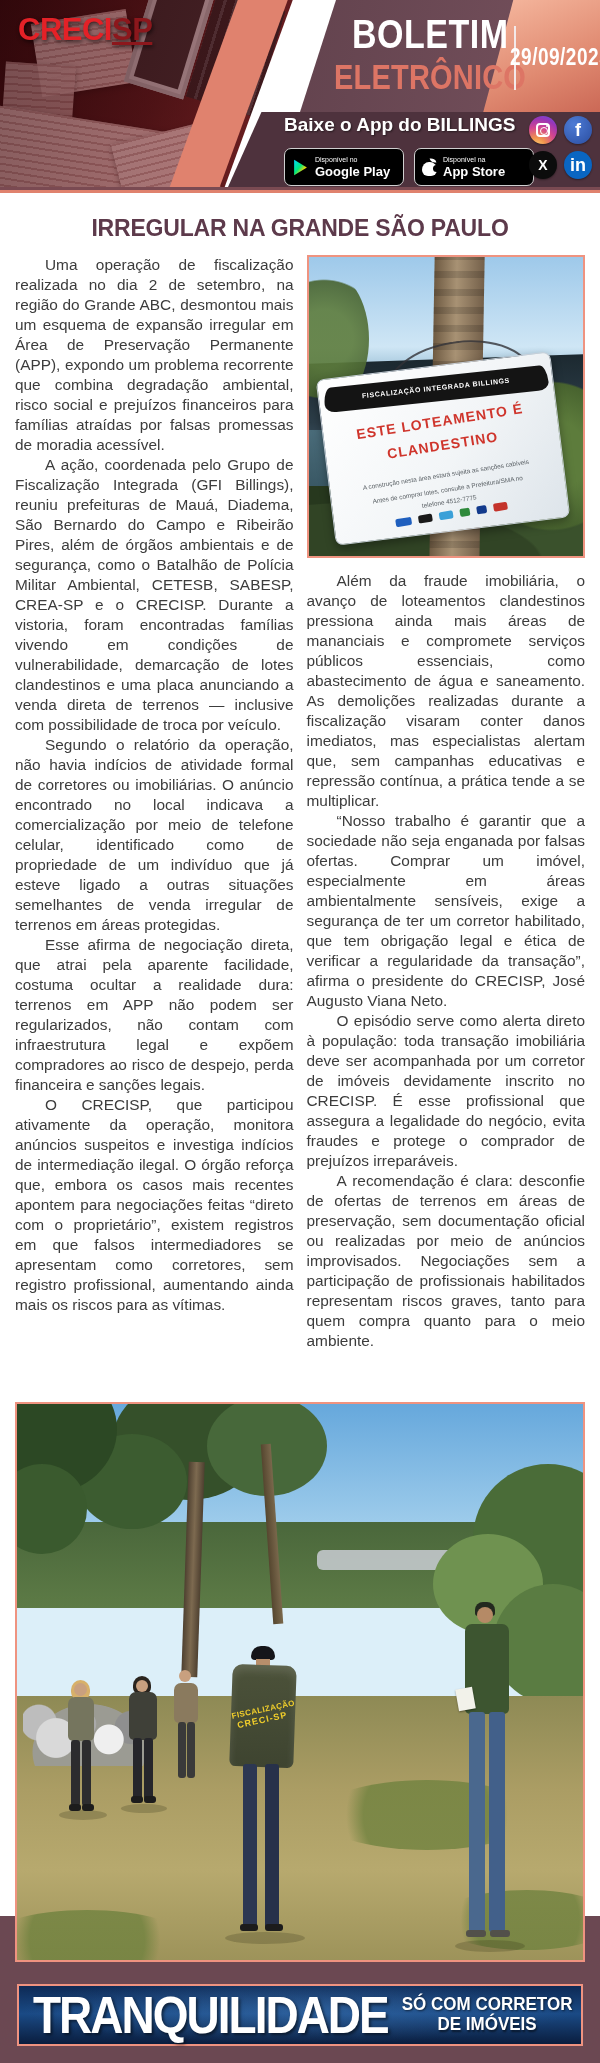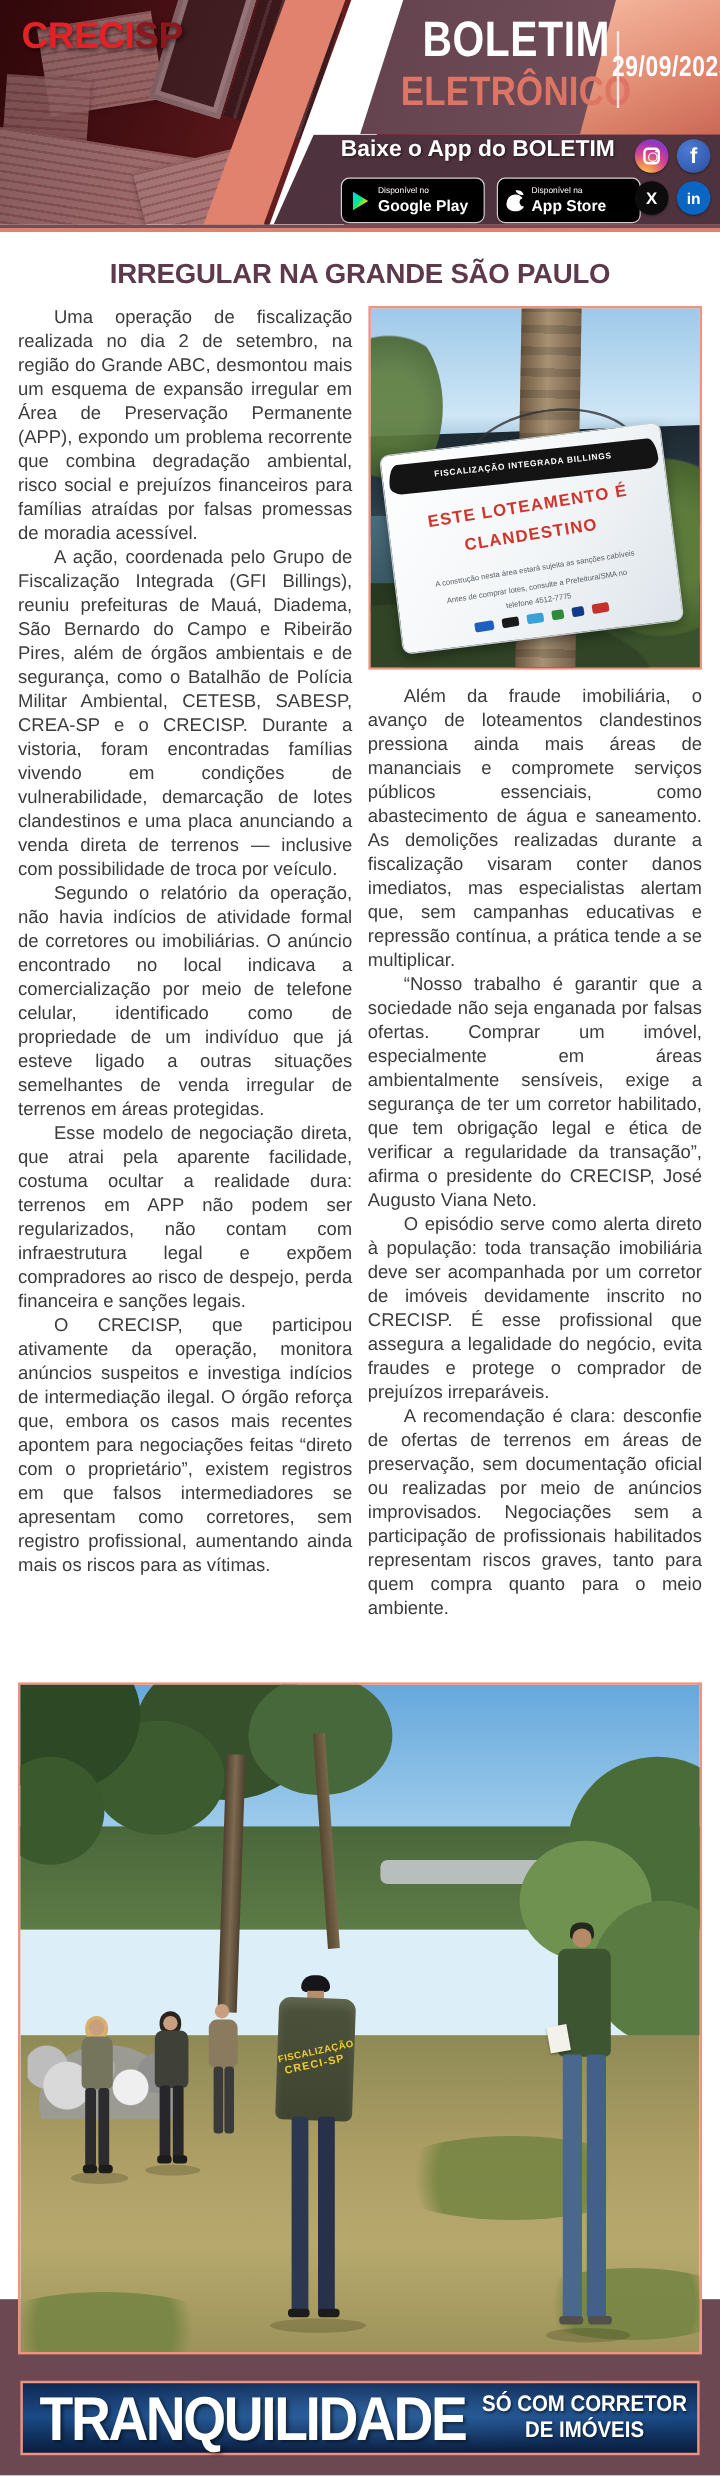--- a/index.html
+++ b/index.html
@@ -29,21 +29,21 @@
   .laptop { position:absolute; left:138px; top:-14px; width:138px; height:118px; transform:rotate(17deg); }
   .lap-screen { position:absolute; left:0; top:0; width:62px; height:118px; background:#c9ced2; border:4px solid #aeb4b8; }
   .lap-screen::after { content:""; position:absolute; inset:4px; background:#23272b; }
   .lap-keys { position:absolute; left:64px; top:4px; width:70px; height:110px; background:
       repeating-linear-gradient(90deg,#16191c 0 8px,#3a4045 8px 11px),
       repeating-linear-gradient(180deg,#16191c 0 9px,#3a4045 9px 12px), #22262a; }
   .hero-tint { position:absolute; inset:0;
     background:linear-gradient(108deg, rgba(60,8,12,.62), rgba(140,35,38,.38) 55%, rgba(215,110,100,.22)); }
   .logo { position:absolute; left:18px; top:12px; font-size:31px; font-weight:900; letter-spacing:-.5px;
     text-shadow:1px 2px 4px rgba(0,0,0,.65); }
-  .logo-creci { color:#e32127; } .logo-sp { color:#8c171c; }
+  .logo-creci { color:#e32127; } .logo-sp { color:#8c171c;text-decoration:underline; }
 
   .stripe { position:absolute; top:-12px; height:215px; }
   .stripe-salmon { left:203px; width:50px; background:#e0826e; transform:skewX(-20deg); }
   .stripe-white  { left:258px; width:62px; background:#ffffff; transform:skewX(-20deg); }
 
   .title-panel { position:absolute; left:300px; top:0; width:300px; height:112px;
     background:linear-gradient(100deg,#63434e,#76515d); clip-path:polygon(12% 0,100% 0,100% 100%,0 100%); }
   .date-band { position:absolute; right:-18px; top:-4px; width:120px; height:122px;
     background:linear-gradient(155deg,#f4b59c 0%,#e08a71 55%,#c96553 100%); transform:skewX(-15deg); }
   .t1 { position:absolute; left:52px; top:10px; font-size:34px; font-weight:900; color:#ffffff;
@@ -73,21 +73,21 @@
   .socials { position:absolute; right:8px; top:4px; display:grid; grid-template-columns:28px 28px;
     grid-auto-rows:28px; gap:7px; }
   .soc { width:28px; height:28px; border-radius:50%; display:flex; align-items:center; justify-content:center;
     color:#fff; font-weight:800; box-shadow:0 1px 2px rgba(0,0,0,.4); }
   .soc.ig { background:radial-gradient(circle at 28% 110%, #ffd676 0%, #f0944d 24%, #d4468f 52%, #9b36b5 76%, #5b4ff0 100%); }
   .cam { position:relative; width:14px; height:14px; border:2px solid #fff; border-radius:4px; }
   .cam::before { content:""; position:absolute; left:2px; top:2px; width:6px; height:6px; border:1.5px solid #fff; border-radius:50%; }
   .cam::after { content:""; position:absolute; right:0; top:0; width:2px; height:2px; background:#fff; border-radius:50%; }
   .soc.fb { background:radial-gradient(circle at 35% 30%, #4d7bd6, #2b4ea0); font-size:18px; }
   .soc.xx { background:#0c0c0c; font-size:14px; }
-  .soc.li { background:#0a66c2; font-size:13px; }
+  .soc.li { background:#0a66c2; font-size:18px; }
 
   .header-rule { height:8px; background:linear-gradient(180deg,#7a4a52 0 3px,#e0826e 3px 6px,#ffffff 6px); }
 
   
   .headline { margin:20px 24px 0; text-align:center; font-size:23px; line-height:27px;
     font-weight:900; color:#5d3a4b; letter-spacing:-.2px; }
 
   
   .columns { display:flex; gap:13px; padding:0 15px; margin-top:13px; height:1112px; overflow:hidden; }
   .col { width:279px; font-size:15.4px; line-height:20px; text-align:justify; color:#3c3c3c; }
@@ -207,21 +207,21 @@
 
     <div class="title-panel">
       <div class="date-band"></div>
       <div class="t1">BOLETIM</div>
       <div class="t2">ELETRÔNICO</div>
       <div class="vdiv"></div>
       <div class="date">29/09/2025</div>
     </div>
 
     <div class="app-band">
-      <div class="app-label">Baixe o App do BOLETIM</div>
+      <div class="app-label">Baixe o App do BILLINGS</div>
 
       <div class="badge badge-google">
         <svg width="17" height="19" viewBox="0 0 24 24">
           <defs>
             <linearGradient id="gp" x1="0" y1="0" x2="1" y2="1">
               <stop offset="0" stop-color="#00d8ff"></stop>
                 <stop offset=".45" stop-color="#00e97d"></stop>
               <stop offset=".72" stop-color="#ffd500"></stop>
                 <stop offset="1" stop-color="#ff3a44"></stop>
             </linearGradient>
@@ -264,21 +264,21 @@
 
   <div class="headline">
     <div>IRREGULAR NA GRANDE SÃO PAULO</div>
   </div>
 
   <div class="columns">
     <div class="col">
       <p>Uma operação de fiscalização realizada no dia 2 de setembro, na região do Grande ABC, desmontou mais um esquema de expansão irregular em Área de Preservação Permanente (APP), expondo um problema recorrente que combina degradação ambiental, risco social e prejuízos financeiros para famílias atraídas por falsas promessas de moradia acessível.</p>
       <p>A ação, coordenada pelo Grupo de Fiscalização Integrada (GFI Billings), reuniu prefeituras de Mauá, Diadema, São Bernardo do Campo e Ribeirão Pires, além de órgãos ambientais e de segurança, como o Batalhão de Polícia Militar Ambiental, CETESB, SABESP, CREA-SP e o CRECISP. Durante a vistoria, foram encontradas famílias vivendo em condições de vulnerabilidade, demarcação de lotes clandestinos e uma placa anunciando a venda direta de terrenos — inclusive com possibilidade de troca por veículo.</p>
       <p>Segundo o relatório da operação, não havia indícios de atividade formal de corretores ou imobiliárias. O anúncio encontrado no local indicava a comercialização por meio de telefone celular, identificado como de propriedade de um indivíduo que já esteve ligado a outras situações semelhantes de venda irregular de terrenos em áreas protegidas.</p>
-      <p>Esse modelo de negociação direta, que atrai pela aparente facilidade, costuma ocultar a realidade dura: terrenos em APP não podem ser regularizados, não contam com infraestrutura legal e expõem compradores ao risco de despejo, perda financeira e sanções legais.</p>
+      <p>Esse afirma de negociação direta, que atrai pela aparente facilidade, costuma ocultar a realidade dura: terrenos em APP não podem ser regularizados, não contam com infraestrutura legal e expõem compradores ao risco de despejo, perda financeira e sanções legais.</p>
       <p>O CRECISP, que participou ativamente da operação, monitora anúncios suspeitos e investiga indícios de intermediação ilegal. O órgão reforça que, embora os casos mais recentes apontem para negociações feitas “direto com o proprietário”, existem registros em que falsos intermediadores se apresentam como corretores, sem registro profissional, aumentando ainda mais os riscos para as vítimas.</p>
     </div>
 
     <div class="col">
       <figure class="sign-photo">
         <div class="sp-fence"></div>
         <div class="sp-teal"></div>
         <div class="sp-grass"></div>
         <div class="sp-bush sp-bush-r"></div>
         <div class="sp-bush sp-bush-l"></div>

